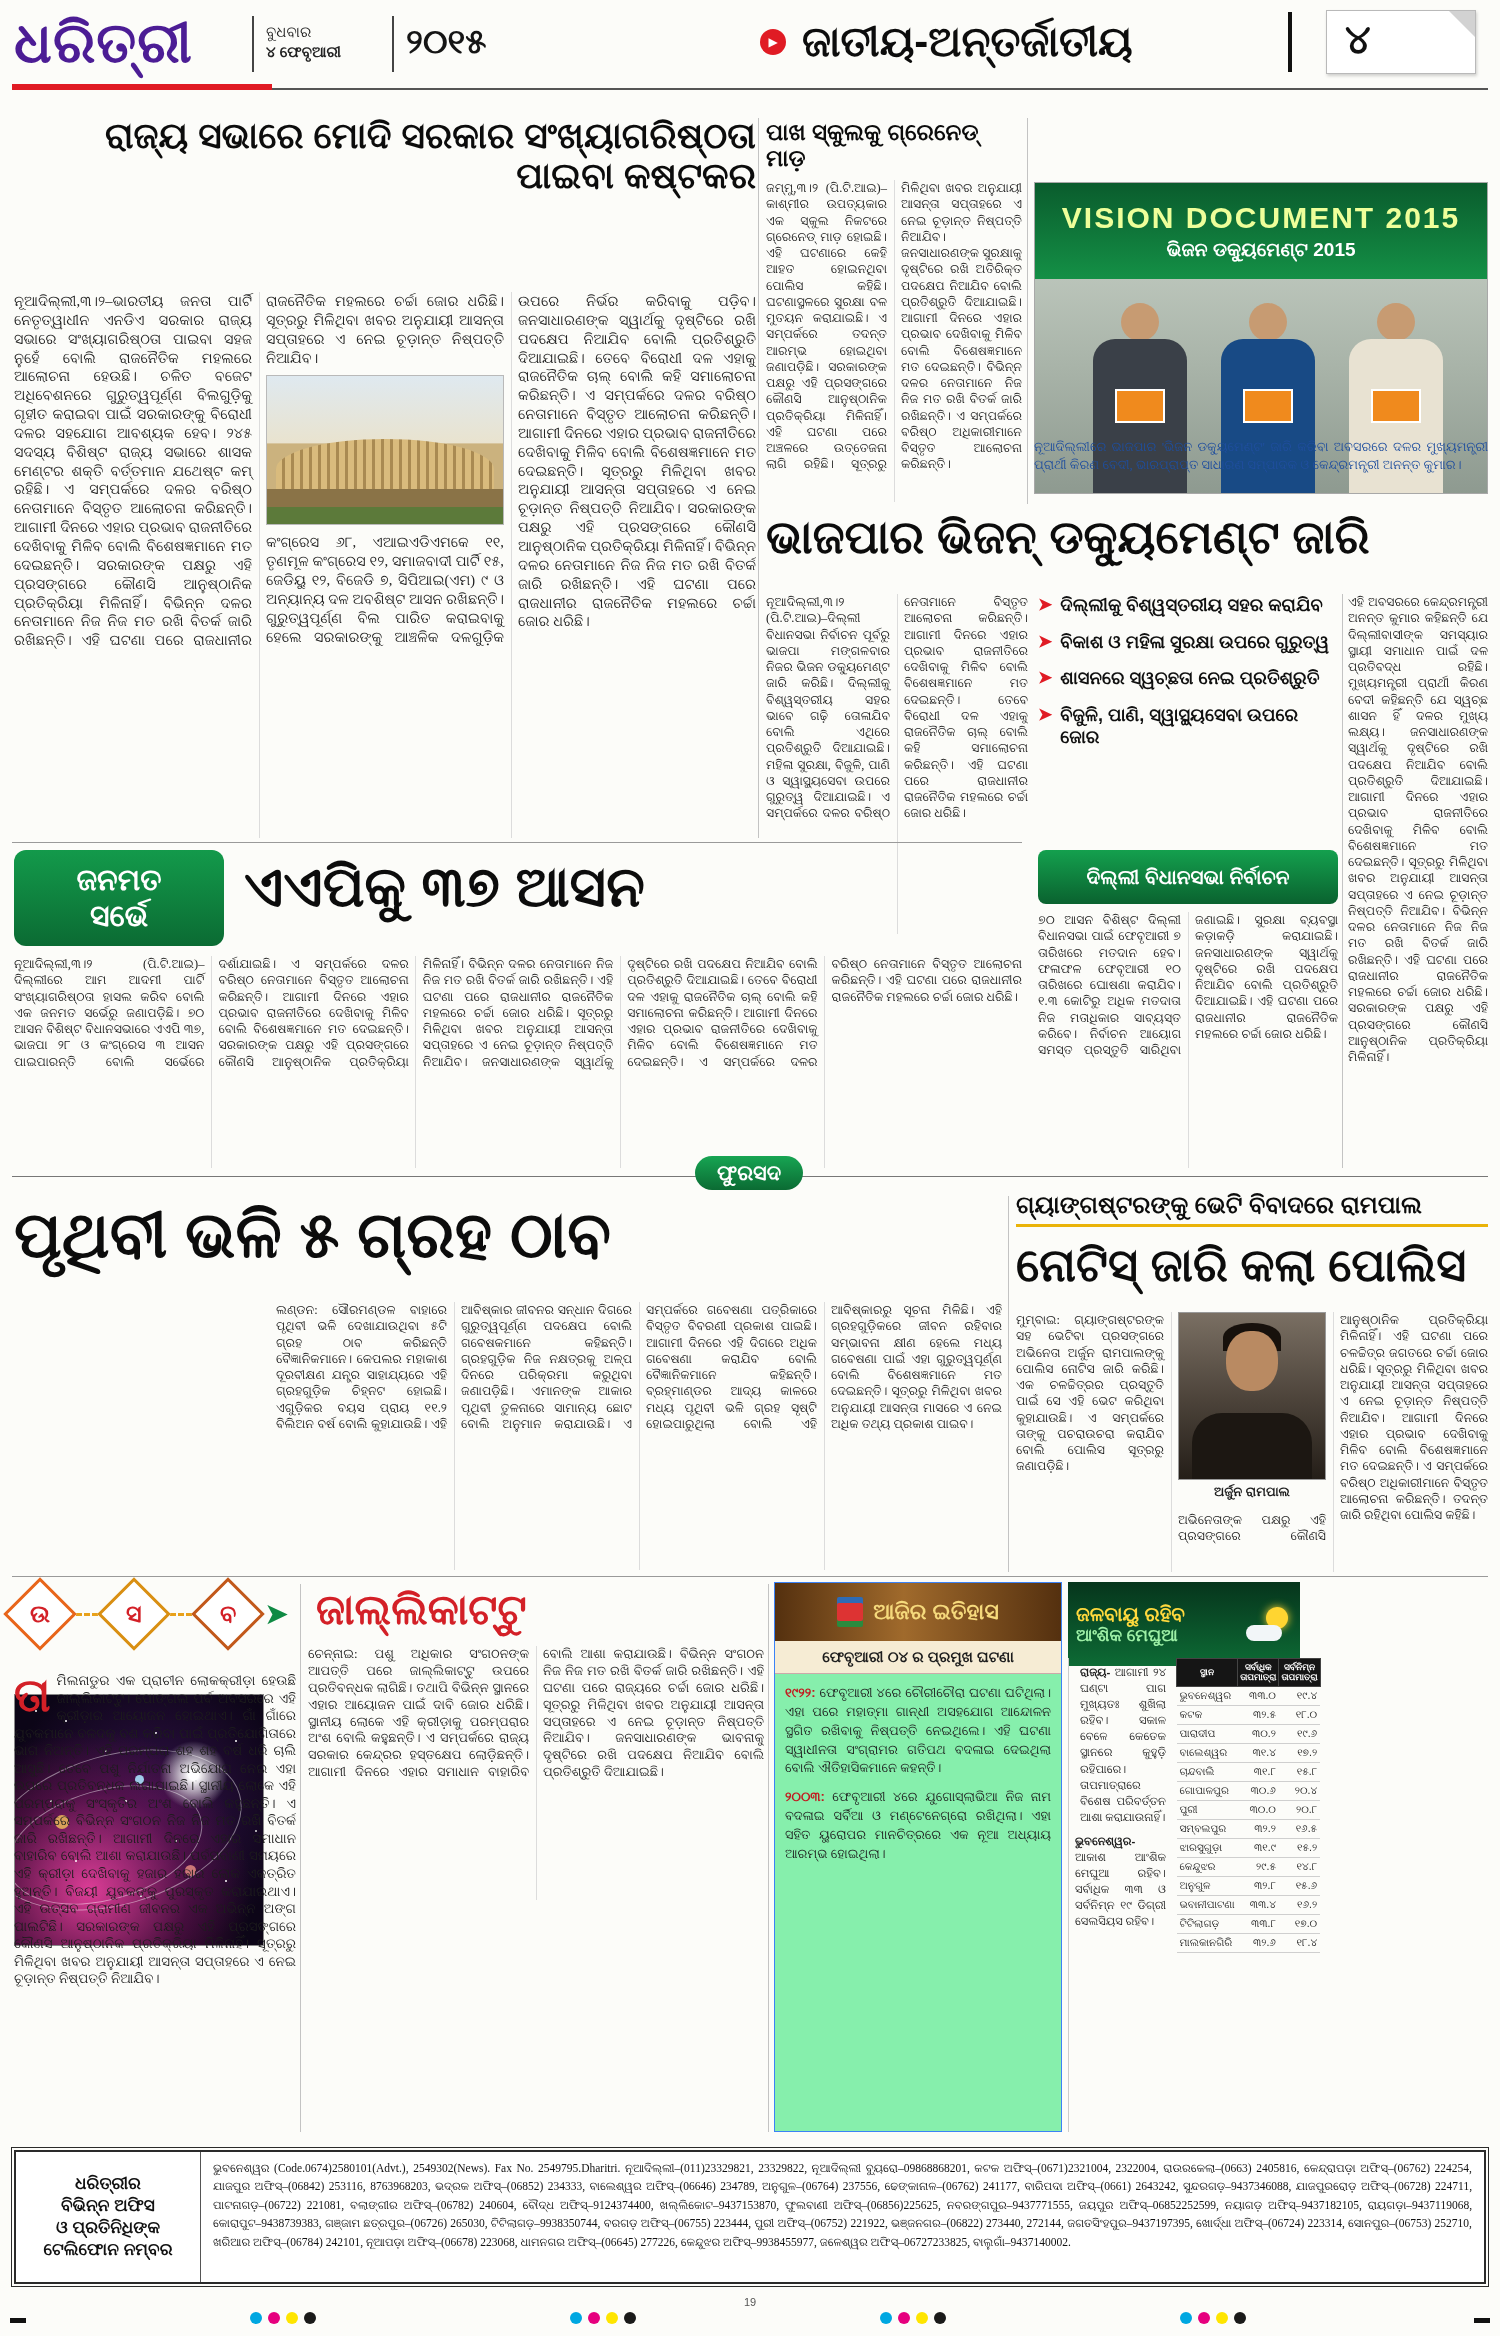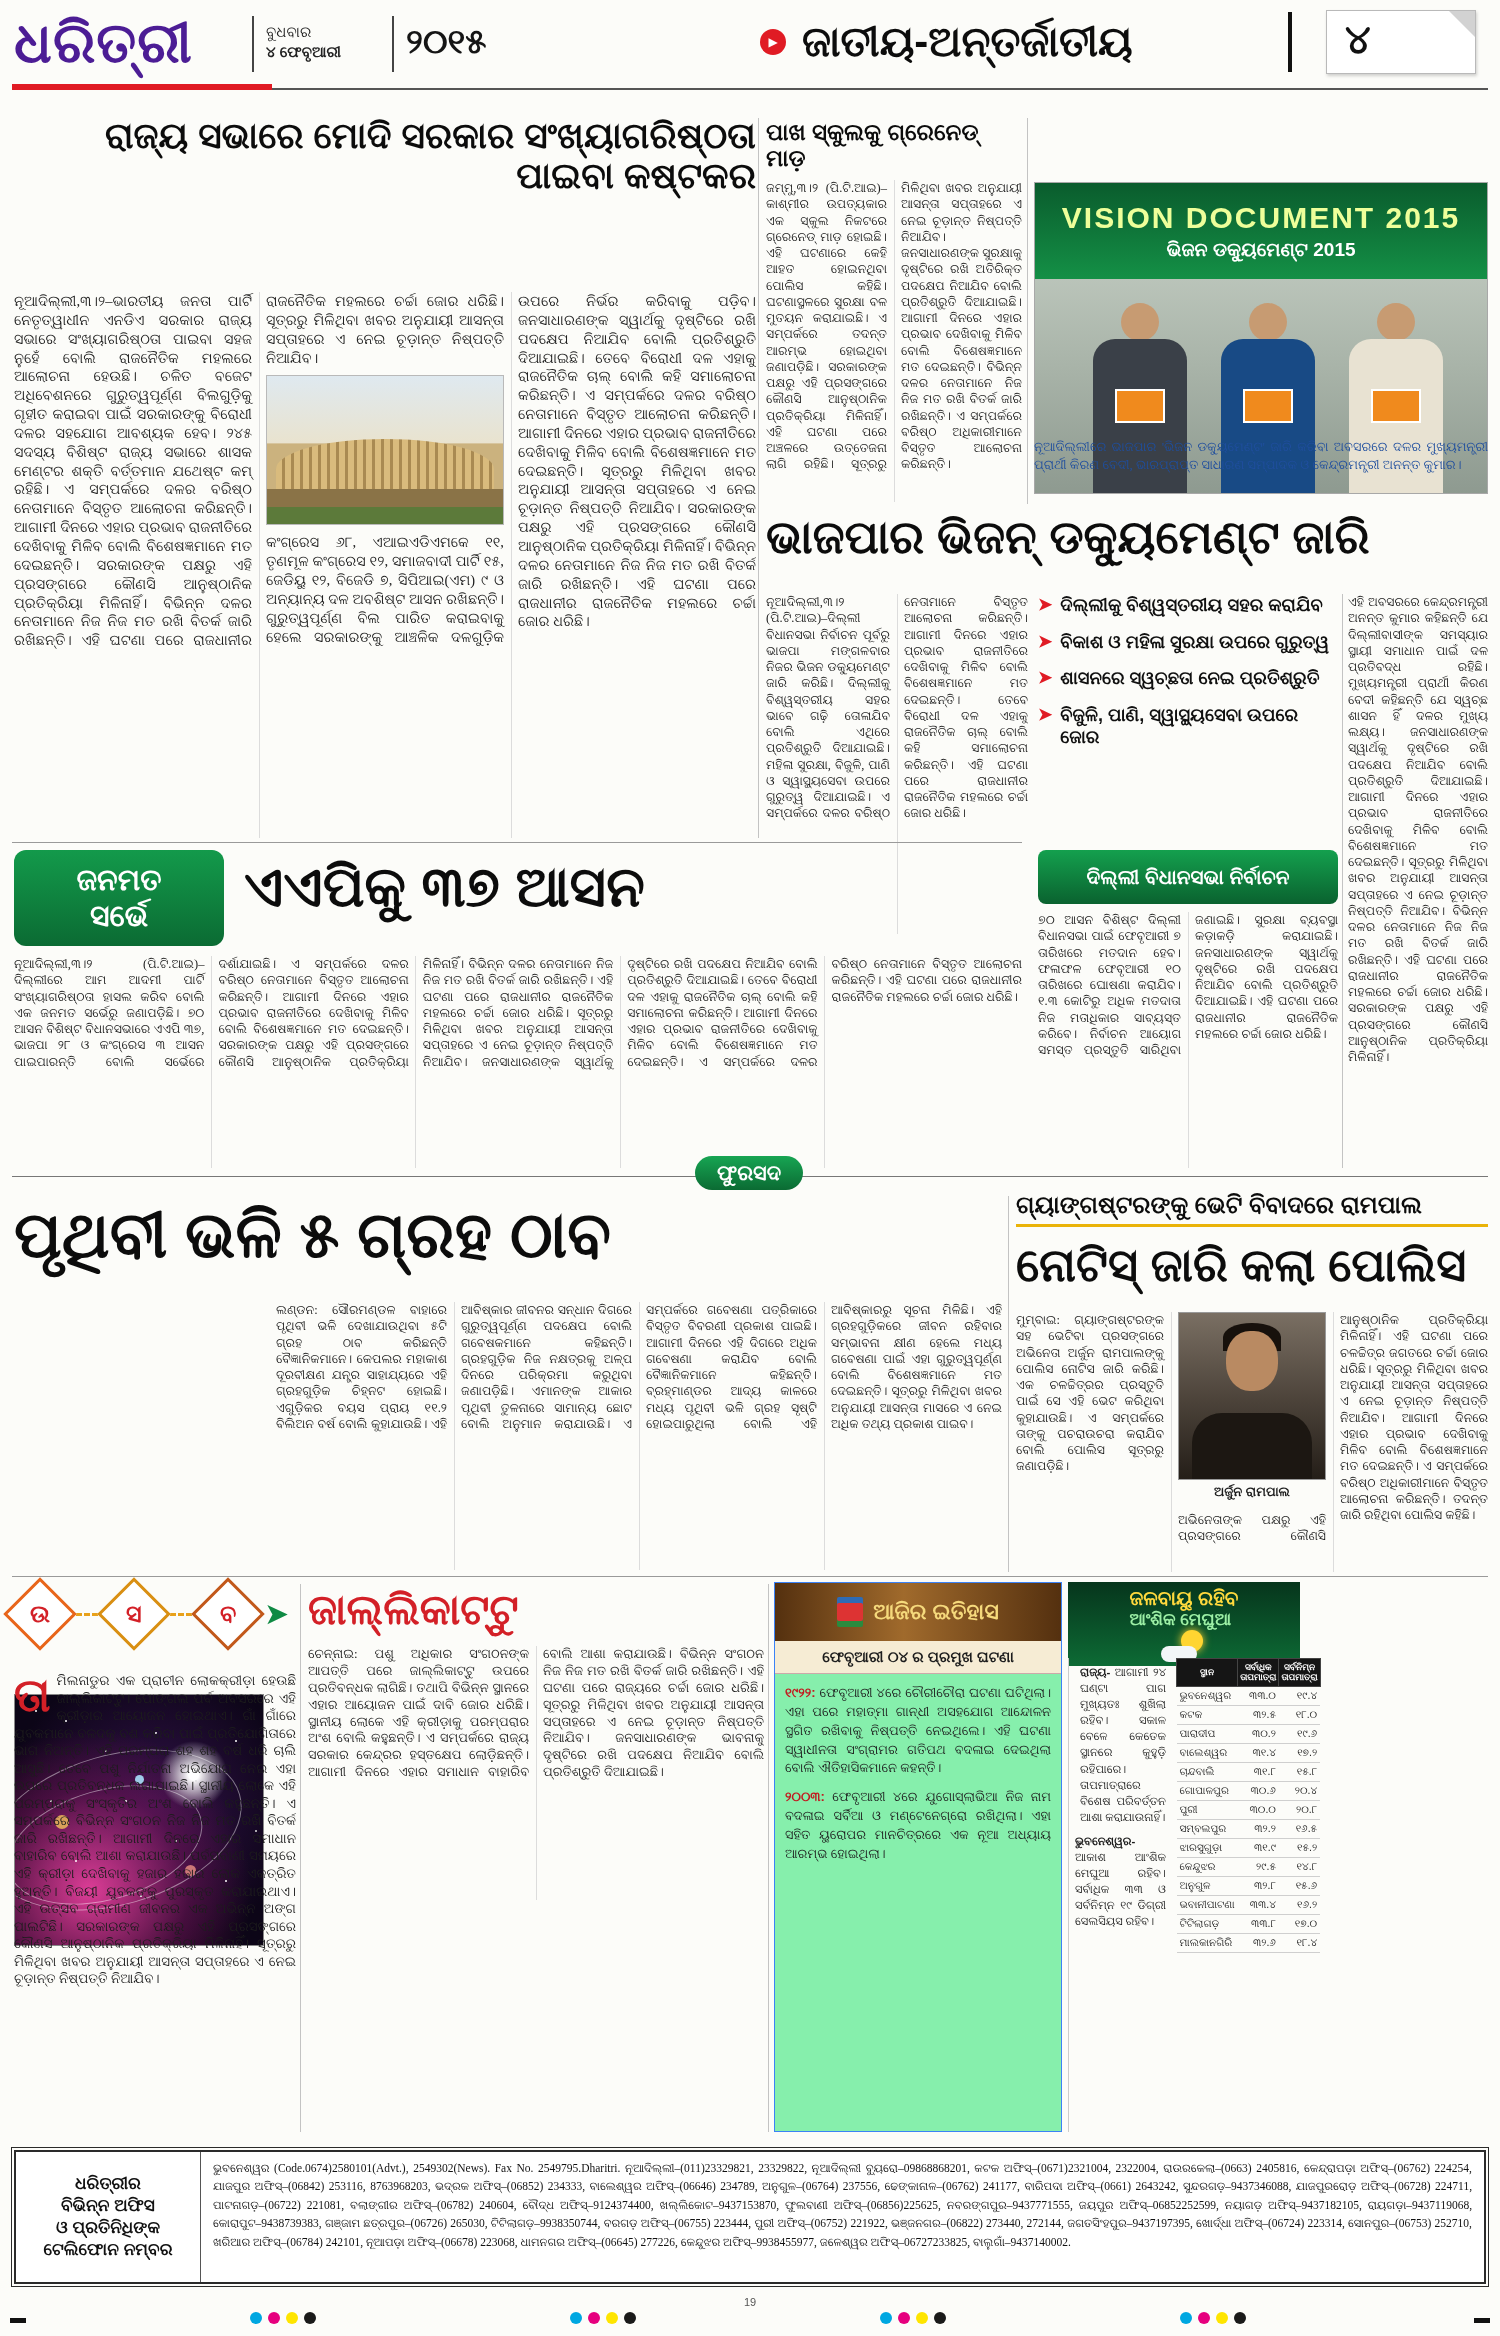--- a/index.html
+++ b/index.html
@@ -274,21 +274,21 @@
       </div>
     <div class="uarrow">➤</div>
   </div>
   <div class="abs bodytxt" style="left:14px;top:1672px;width:282px;height:458px;font-size:13.5px;overflow:hidden;">
     <span class="dropcap">ତା</span>
     <span>ମିଲନାଡୁର ଏକ ପ୍ରାଚୀନ ଲୋକକ୍ରୀଡ଼ା ହେଉଛି ଜାଲ୍ଲିକାଟ୍ଟୁ। ପୋଙ୍ଗଲ ପର୍ବ ଅବସରରେ ଏହି କ୍ରୀଡ଼ାର ଆୟୋଜନ ହୋଇଥାଏ। ଗାଁ ଗାଁରେ ଯୁବକମାନେ ବଳଦକୁ ବଶ କରିବା ପାଇଁ ପ୍ରତିଯୋ‌ଗିତାରେ ଭାଗ ନିଅନ୍ତି। ଏହି ପରମ୍ପରା ଶହ ଶହ ବର୍ଷ ଧରି ଚାଲି ଆସୁଛି। ତେବେ ପଶୁ ନିର୍ଯାତନା ଅଭିଯୋଗ ନେଇ ଏହା ଉପରେ ପ୍ରତିବନ୍ଧକ ଲଗାଯାଇଛି। ସ୍ଥାନୀୟ ଲୋକେ ଏହି ପରମ୍ପରାକୁ ସଂସ୍କୃତିର ଅଂଶ ବୋଲି କହୁଛନ୍ତି। ଏ ସମ୍ପର୍କରେ ବିଭିନ୍ନ ସଂଗଠନ ନିଜ ନିଜ ମତ ରଖି ବିତର୍କ ଜାରି ରଖିଛନ୍ତି। ଆଗାମୀ ଦିନରେ ଏହାର ସମାଧାନ ବାହାରିବ ବୋଲି ଆଶା କରାଯାଉଛି। ପର୍ବପର୍ବାଣୀ ସମୟରେ ଏହି କ୍ରୀଡ଼ା ଦେଖିବାକୁ ହଜାର ହଜାର ଲୋକ ଏକତ୍ରିତ ହୁଅନ୍ତି। ବିଜୟୀ ଯୁବକଙ୍କୁ ପୁରସ୍କୃତ କରାଯାଇଥାଏ। ଏହି ଉତ୍ସବ ଗ୍ରାମୀଣ ଜୀବନର ଏକ ଅଭିନ୍ନ ଅଙ୍ଗ ପାଲଟିଛି। ସରକାରଙ୍କ ପକ୍ଷରୁ ଏହି ପ୍ରସଙ୍ଗରେ କୌଣସି ଆନୁଷ୍ଠାନିକ ପ୍ରତିକ୍ରିୟା ମିଳିନାହିଁ। ସୂତ୍ରରୁ ମିଳିଥିବା ଖବର ଅନୁଯାୟୀ ଆସନ୍ତା ସପ୍ତାହରେ ଏ ନେଇ ଚୂଡ଼ାନ୍ତ ନିଷ୍ପତ୍ତି ନିଆଯିବ।</span>
   </div>
 
   <div class="abs vline" style="left:300px;top:1584px;height:548px;"></div>
 
-  <div class="abs hl" style="left:308px;top:1586px;width:456px;font-size:42px;color:#d32027;">ଜାଲ୍ଲିକାଟ୍ଟୁ</div>
+  <div class="abs hl" style="left:316px;top:1586px;width:456px;font-size:42px;color:#d32027;">ଜାଲ୍ଲିକାଟ୍ଟୁ</div>
   <div class="abs bodytxt cols" style="left:308px;top:1646px;width:456px;height:254px;column-count:2;font-size:13px;overflow:hidden;">
     <span>ଚେନ୍ନାଇ: ପଶୁ ଅଧିକାର ସଂଗଠନଙ୍କ ଆପତ୍ତି ପରେ ଜାଲ୍ଲିକାଟ୍ଟୁ ଉପରେ ପ୍ରତିବନ୍ଧକ ଲାଗିଛି। ତଥାପି ବିଭିନ୍ନ ସ୍ଥାନରେ ଏହାର ଆୟୋଜନ ପାଇଁ ଦାବି ଜୋର ଧରିଛି। ସ୍ଥାନୀୟ ଲୋକେ ଏହି କ୍ରୀଡ଼ାକୁ ପରମ୍ପରାର ଅଂଶ ବୋଲି କହୁଛନ୍ତି। ଏ ସମ୍ପର୍କରେ ରାଜ୍ୟ ସରକାର କେନ୍ଦ୍ରର ହସ୍ତକ୍ଷେପ ଲୋଡ଼ିଛନ୍ତି। ଆଗାମୀ ଦିନରେ ଏହାର ସମାଧାନ ବାହାରିବ ବୋଲି ଆଶା କରାଯାଉଛି। ବିଭିନ୍ନ ସଂଗଠନ ନିଜ ନିଜ ମତ ରଖି ବିତର୍କ ଜାରି ରଖିଛନ୍ତି। ଏହି ଘଟଣା ପରେ ରାଜ୍ୟରେ ଚର୍ଚ୍ଚା ଜୋର ଧରିଛି। ସୂତ୍ରରୁ ମିଳିଥିବା ଖବର ଅନୁଯାୟୀ ଆସନ୍ତା ସପ୍ତାହରେ ଏ ନେଇ ଚୂଡ଼ାନ୍ତ ନିଷ୍ପତ୍ତି ନିଆଯିବ। ଜନସାଧାରଣଙ୍କ ଭାବନାକୁ ଦୃଷ୍ଟିରେ ରଖି ପଦକ୍ଷେପ ନିଆଯିବ ବୋଲି ପ୍ରତିଶ୍ରୁତି ଦିଆଯାଇଛି।</span>
   </div>
 
   <div class="abs vline" style="left:768px;top:1584px;height:548px;"></div>
 
   <div class="abs calbox" style="left:774px;top:1582px;width:288px;height:550px;">
     <div class="cal-banner">
       <span class="bookicon"></span>
       <span>ଆଜିର ଇତିହାସ</span>
@@ -297,21 +297,21 @@
     <p class="cal-item">
       <b class="cal-lead">୧୯୨୨:</b>
       <span>ଫେବୃଆରୀ ୪ରେ ଚୌରୀଚୌରା ଘଟଣା ଘଟିଥିଲା। ଏହା ପରେ ମହାତ୍ମା ଗାନ୍ଧୀ ଅସହଯୋଗ ଆନ୍ଦୋଳନ ସ୍ଥଗିତ ରଖିବାକୁ ନିଷ୍ପତ୍ତି ନେଇଥିଲେ। ଏହି ଘଟଣା ସ୍ୱାଧୀନତା ସଂଗ୍ରାମର ଗତିପଥ ବଦଳାଇ ଦେଇଥିଲା ବୋଲି ଐତିହାସିକମାନେ କହନ୍ତି।</span>
     </p>
     <p class="cal-item">
       <b class="cal-lead">୨୦୦୩:</b>
       <span>ଫେବୃଆରୀ ୪ରେ ଯୁଗୋସ୍ଲାଭିଆ ନିଜ ନାମ ବଦଳାଇ ସର୍ବିଆ ଓ ମଣ୍ଟେନେଗ୍ରୋ ରଖିଥିଲା। ଏହା ସହିତ ୟୁରୋପର ମାନଚିତ୍ରରେ ଏକ ନୂଆ ଅଧ୍ୟାୟ ଆରମ୍ଭ ହୋଇଥିଲା।</span>
     </p>
   </div>
 
-  <div class="abs whead" style="left:1068px;top:1582px;width:232px;height:84px;flex-direction:column;">
+  <div class="abs whead" style="left:1068px;top:1582px;width:232px;height:84px;">
     <div>
       <div class="wtitle1">ଜଳବାୟୁ ରହିବ</div>
       <div class="wtitle2">ଆଂଶିକ ମେଘୁଆ</div>
     </div>
     <div class="suncloud">
       <div class="sun"></div>
       <div class="cloud"></div>
     </div>
   </div>
 

